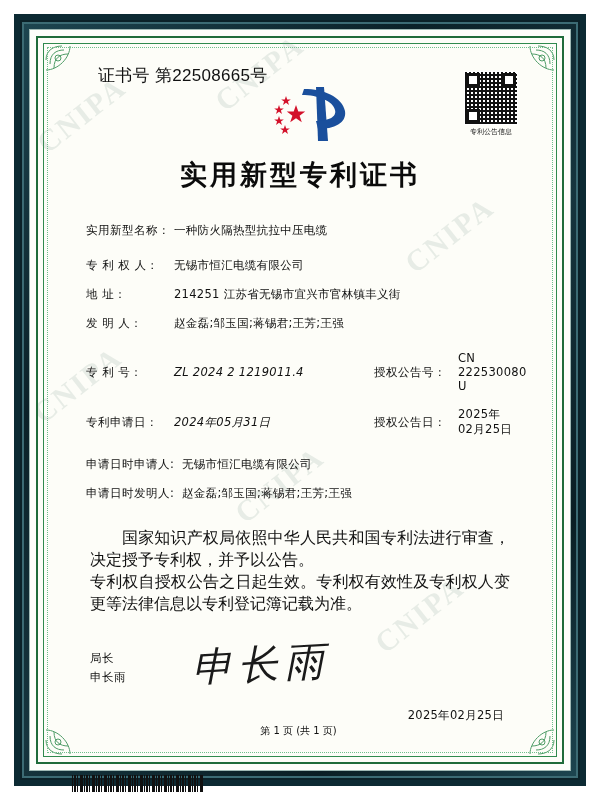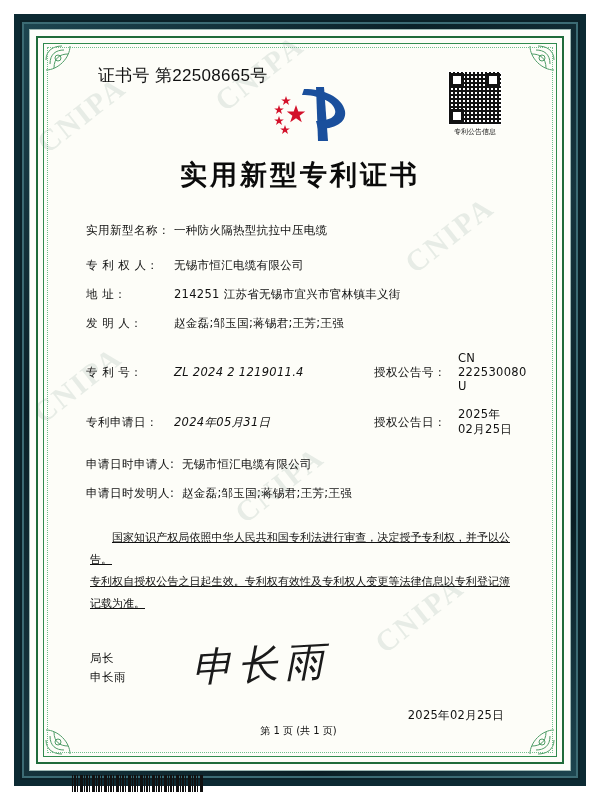--- a/index.html
+++ b/index.html
@@ -136,21 +136,21 @@
     position: absolute;
     left: 50%;
     transform: translateX(-50%);
     top: -4px;
     width: 108px;
     height: 64px;
   }
 
   .qr-wrap {
     position: absolute;
-    right: 22px;
+    right: 6px;
     top: -16px;
     width: 62px;
     text-align: center;
   }
   .qr {
     width: 52px;
     height: 52px;
     margin: 0 auto;
     background-color: #fff;
     background-image:
@@ -216,25 +216,24 @@
     letter-spacing: .5px;
   }
   .row.two .value2 {
     flex: 1 1 auto;
     letter-spacing: .3px;
   }
 
   .paragraph {
     margin-top: 26px;
     padding: 0 18px;
-    font-size: 11px;
+    font-size: 16px;
     line-height: 22px;
     color: #111;
     text-align: justify;
-    text-decoration: underline;
   }
   .paragraph p { margin: 0; }
   .paragraph p:first-child { text-indent: 2em; }
 
   .sign-block {
     margin-top: 34px;
     position: relative;
     padding: 0 18px;
     height: 74px;
   }

